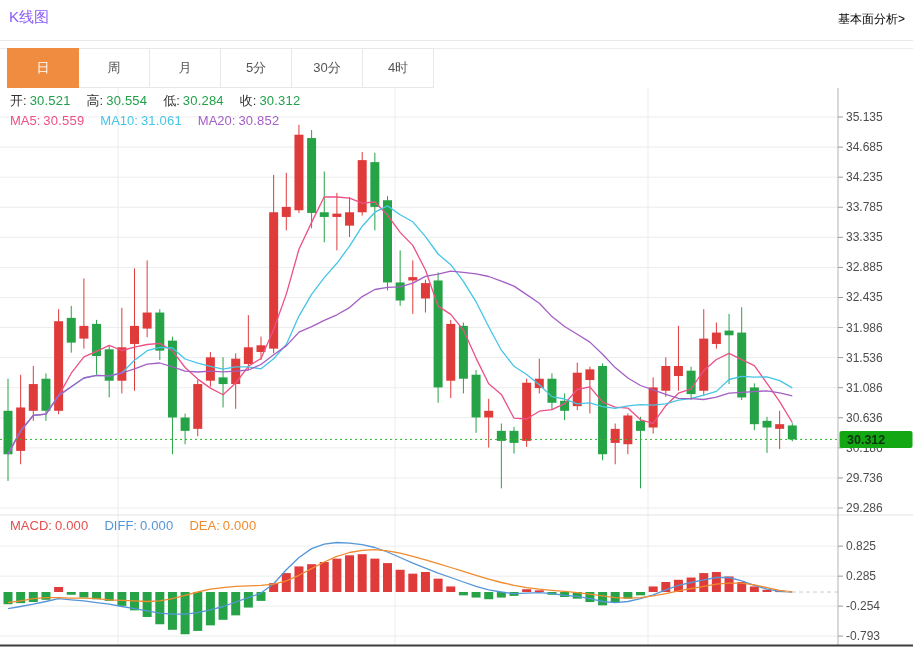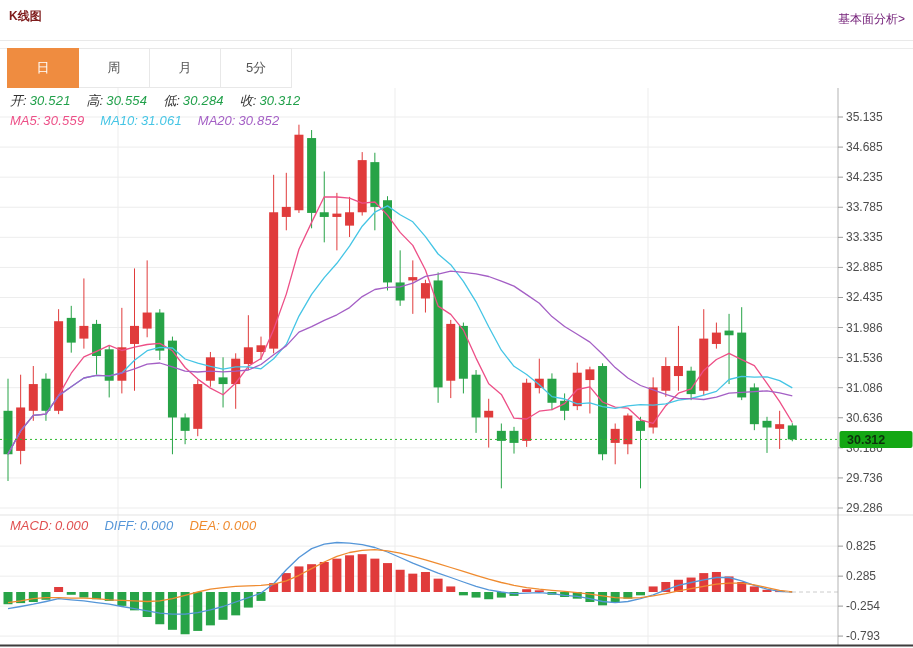--- a/index.html
+++ b/index.html
@@ -1,47 +1,49 @@
 <!DOCTYPE html>
 <html><head>
 <meta charset="utf-8">
 <style>
   html,body{margin:0;padding:0;background:#fff;}
   .page{position:relative;width:913px;height:648px;overflow:hidden;background:#fff;
         font-family:"Liberation Sans",sans-serif;}
   .titlebar{position:absolute;top:0;left:0;width:913px;height:40px;}
-  .titlebar h1{position:absolute;left:9px;top:8px;margin:0;font-size:12px;color:#7f1d1d;font-weight:bold;}
-  .more{position:absolute;right:8px;top:11px;font-size:12px;color:#701a75;text-decoration:none;cursor:pointer;}
+  .titlebar h1{position:absolute;left:9px;top:8px;margin:0;font-size:15px;color:#8b5cf6;font-weight:normal;}
+  .more{position:absolute;right:8px;top:11px;font-size:12px;color:#000000;text-decoration:none;cursor:pointer;}
   .strip-line{position:absolute;top:40px;left:0;width:913px;height:0;border-top:1px solid #e9e9e9;}
   .tabs{position:absolute;top:48px;left:8px;display:flex;z-index:3;}
   .tab{width:70px;height:38px;line-height:38px;text-align:center;font-size:13px;color:#555;
        background:#fff;border:1px solid #e8e8e8;margin-left:-1px;cursor:pointer;box-sizing:content-box;}
   .tab.selected{background:#ef8c40;border-color:#ef8c40;color:#fff;position:relative;z-index:2;}
   .tabs-topline{position:absolute;top:48px;left:0;width:913px;border-top:1px solid #ececec;}
   svg.chart{position:absolute;top:0;left:0;z-index:1;}
-  .legend{position:absolute;left:10px;z-index:2;font-size:13px;white-space:nowrap;font-style:italic;}
+  .legend{position:absolute;left:10px;z-index:2;font-size:13px;white-space:nowrap;}
   .legend .pair{margin-right:16px;}
   .legend .lab{margin-right:3px;}
   .legend .val{letter-spacing:0.2px;}
 </style>
 </head>
 <body>
 
 <div class="page">
   <div class="titlebar">
     <h1>K线图</h1>
     <a class="more">基本面分析&gt;</a>
   </div>
   <div class="strip-line"></div>
   <div class="tabs-topline"></div>
   <div class="tabs" id="tabs">
       <div class="tab selected">日</div>
       <div class="tab">周</div>
       <div class="tab">月</div>
       <div class="tab">5分</div>
+      <div class="tab">30分</div>
+      <div class="tab">4时</div>
     </div>
 
   <svg class="chart" id="chart" width="913" height="648">
       <line x1="0" y1="117" x2="838" y2="117" stroke="#ededed" stroke-width="1"></line>
       <line x1="0" y1="147.0824999999997" x2="838" y2="147.0824999999997" stroke="#ededed" stroke-width="1"></line>
       <line x1="0" y1="177.1649999999999" x2="838" y2="177.1649999999999" stroke="#ededed" stroke-width="1"></line>
       <line x1="0" y1="207.2475000000001" x2="838" y2="207.2475000000001" stroke="#ededed" stroke-width="1"></line>
       <line x1="0" y1="237.3299999999998" x2="838" y2="237.3299999999998" stroke="#ededed" stroke-width="1"></line>
       <line x1="0" y1="267.4125" x2="838" y2="267.4125" stroke="#ededed" stroke-width="1"></line>
       <line x1="0" y1="297.49499999999966" x2="838" y2="297.49499999999966" stroke="#ededed" stroke-width="1"></line>

